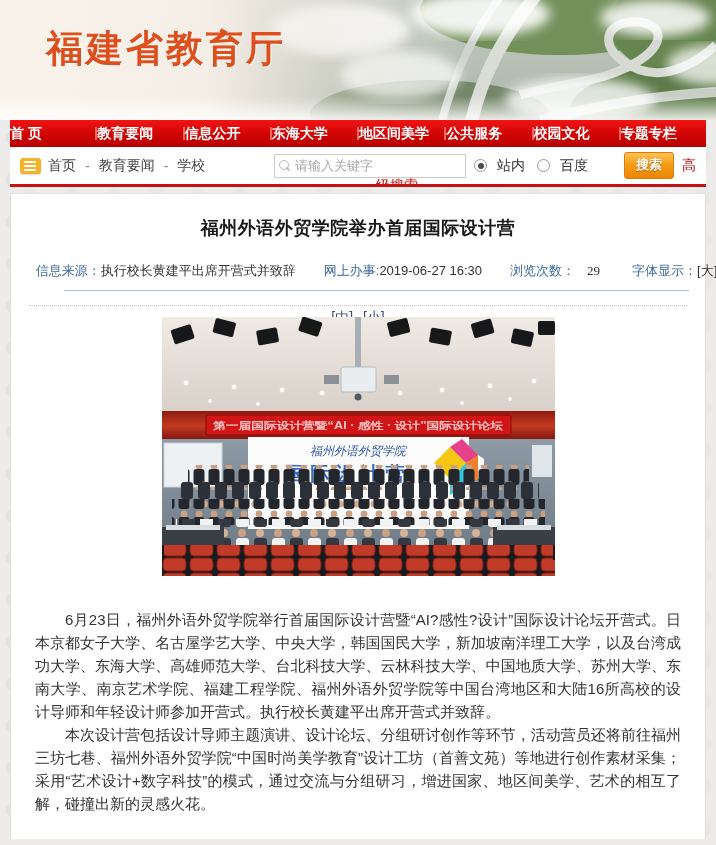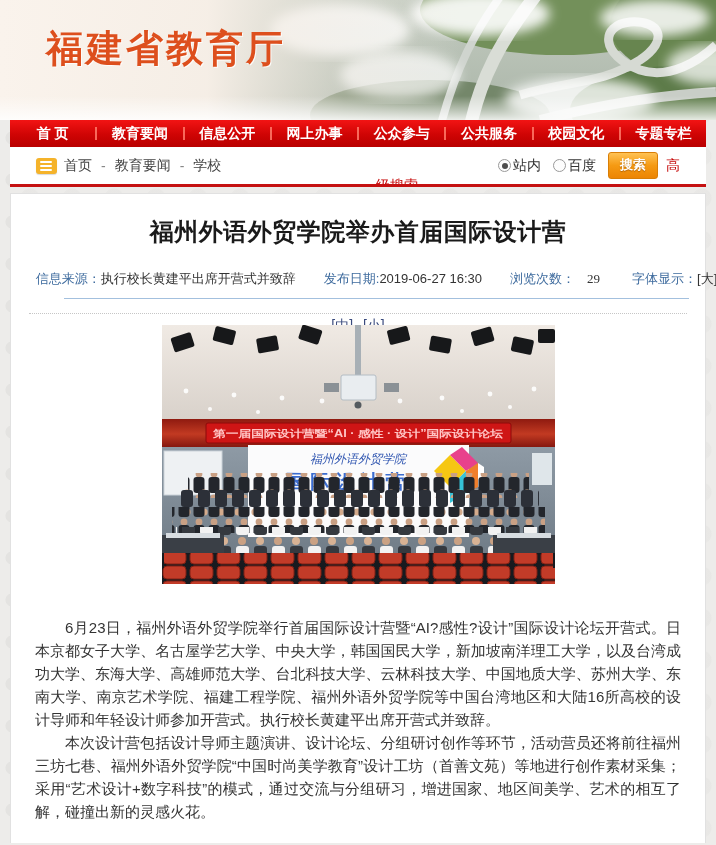--- a/index.html
+++ b/index.html
@@ -27,29 +27,29 @@
     margin-top:2px;font-size:11.5px;font-weight:bold;color:#dd4f1d;
     font-family:"Liberation Serif","DejaVu Serif",serif;letter-spacing:.2px;
   }
 
   
   .main-nav{
     margin:0 10px;height:27px;display:flex;align-items:center;
     background:linear-gradient(#f21414,#cf0404 55%,#b90000);
   }
   .main-nav .nav-item{
-    flex:1;text-align:center;color:#fff;font-size:14px;font-weight:bold;
+    flex:1;color:#fff;font-size:14px;font-weight:bold;
     text-decoration:none;line-height:27px;cursor:pointer;white-space:nowrap;
   }
   .main-nav .nav-divider{width:2px;height:13px;background:#ff7a6a;opacity:.85;}
 
   
   .crumb-bar{
     margin:0 10px;height:37px;background:#fff;border-bottom:3px solid #c51111;
-    position:relative;overflow:hidden;display:flex;align-items:center;padding:0 26px;
+    position:relative;overflow:hidden;display:flex;align-items:center;padding:0 10px;
     box-sizing:content-box;
   }
   .crumb-left{display:flex;align-items:center;gap:7px;flex:1;min-width:0;}
   .crumb-icon{
     width:21px;height:16px;background:#f5b32a;border-radius:3px;position:relative;flex:0 0 auto;
     box-shadow:0 1px 1px rgba(0,0,0,.15);
   }
   .crumb-icon i{position:absolute;left:4px;width:12px;height:2px;background:#fff;border-radius:1px;}
   .crumb-icon i:nth-child(1){top:3px;}
   .crumb-icon i:nth-child(2){top:7px;}
@@ -66,49 +66,50 @@
     position:absolute;left:5px;top:6px;width:8px;height:8px;border:1.5px solid #b8b8b8;border-radius:50%;
   }
   .search-box .mag::after{
     content:"";position:absolute;left:6px;top:7px;width:4px;height:1.5px;background:#b8b8b8;transform:rotate(45deg);
   }
   .search-input{
     width:100%;height:24px;box-sizing:border-box;border:1px solid #ccc;padding:0 4px 0 20px;
     font-size:13px;color:#333;outline:none;background:#fff;
   }
   .search-input::placeholder{color:#a9a9a9;}
-  .radio-group{display:flex;align-items:center;gap:2px;}
+  .radio-group{display:flex;align-items:center;gap:10px;}
   .radio-dot{
     width:11px;height:11px;border:1px solid #9a9a9a;border-radius:50%;background:#fdfdfd;
     display:inline-block;position:relative;cursor:pointer;flex:0 0 auto;
   }
   .radio-dot.checked::after{
     content:"";position:absolute;left:2.5px;top:2.5px;width:6px;height:6px;border-radius:50%;background:#4d4d4d;
   }
   .radio-label{font-size:14px;color:#333;margin-right:4px;}
   .search-btn{
     width:48px;height:25px;border:1px solid #d97e06;border-radius:3px;cursor:pointer;
     background:linear-gradient(#ffc254,#f59a13 50%,#ec8504);
     color:#fff;font-size:13px;font-weight:bold;line-height:23px;text-align:center;
     text-shadow:0 1px 1px rgba(120,60,0,.5);
+    margin-left:24px;
   }
   .adv-first{color:#c40000;font-size:14px;cursor:pointer;text-decoration:none;}
   .adv-rest{
     position:absolute;left:366px;top:30px;color:#c40000;font-size:14px;cursor:pointer;text-decoration:none;
   }
 
   .bar-gap{height:6px;}
 
   
   .content{
     margin:0 10px;background:#fff;border:1px solid #e1e1e1;border-bottom:none;
     min-height:646px;box-sizing:border-box;padding:16px 16px 20px;
   }
   .article-title{
-    margin:6px 0 16px;text-align:center;font-size:24px;font-weight:bold;color:#1a1a1a;letter-spacing:.5px;
+    margin:6px 0 16px;text-align:center;font-size:18px;font-weight:bold;color:#1a1a1a;letter-spacing:.5px;
   }
   .meta-bar{
     display:flex;justify-content:center;align-items:baseline;gap:28px;
     font-size:13px;padding:6px 0 10px;border-bottom:1px solid #a3c0de;white-space:nowrap;margin-left:37px;
   }
   .meta-label{color:#3e6b9e;}
   .meta-value{color:#333;}
   .views-val{margin-left:12px;margin-right:4px;font-family:Liberation Serif, serif;}
   .meta-group{display:inline-flex;align-items:baseline;}
   .font-ctl{color:#333;cursor:pointer;text-decoration:none;}
@@ -179,23 +180,23 @@
     </div>
   </header>
 
   <nav class="main-nav">
     <a class="nav-item">首 页</a>
     <span class="nav-divider"></span>
     <a class="nav-item">教育要闻</a>
     <span class="nav-divider"></span>
     <a class="nav-item">信息公开</a>
     <span class="nav-divider"></span>
-    <a class="nav-item">网上办事</a>
-    <span class="nav-divider"></span>
-    <a class="nav-item">公众参与</a>
+    <a class="nav-item">东海大学</a>
+    <span class="nav-divider"></span>
+    <a class="nav-item">地区间美学</a>
     <span class="nav-divider"></span>
     <a class="nav-item">公共服务</a>
     <span class="nav-divider"></span>
     <a class="nav-item">校园文化</a>
     <span class="nav-divider"></span>
     <a class="nav-item">专题专栏</a>
   </nav>
 
   <div class="crumb-bar">
     <div class="crumb-left">
@@ -204,20 +205,24 @@
           <i></i>
           <i></i>
         </span>
       <a class="crumb-link">首页</a>
       <span class="crumb-sep">-</span>
       <a class="crumb-link">教育要闻</a>
       <span class="crumb-sep">-</span>
       <a class="crumb-link">学校</a>
     </div>
     <div class="search-area">
+      <span class="search-box">
+        <span class="mag"></span>
+        <input class="search-input" type="text" placeholder="请输入关键字" style="">
+      </span>
       <span class="radio-group">
         <span class="radio-dot checked"></span>
         <span class="radio-label">站内</span>
       </span>
       <span class="radio-group">
         <span class="radio-dot"></span>
         <span class="radio-label">百度</span>
       </span>
       <a class="search-btn">搜索</a>
       <a class="adv-first">高</a>
@@ -229,21 +234,21 @@
 
   <main class="content">
     <h1 class="article-title">福州外语外贸学院举办首届国际设计营</h1>
 
     <div class="meta-bar">
       <span class="meta-group">
         <span class="meta-label">信息来源：</span>
         <span class="meta-value">执行校长黄建平出席开营式并致辞</span>
       </span>
       <span class="meta-group">
-        <span class="meta-label">发布日期:</span>
+        <span class="meta-label">网上办事:</span>
         <span class="meta-value">2019-06-27 16:30</span>
       </span>
       <span class="meta-group">
         <span class="meta-label">浏览次数：</span>
         <span class="meta-value views-val">29</span>
       </span>
       <span class="meta-group">
         <span class="meta-label">字体显示：</span>
         <a class="font-ctl">[大]</a>
       </span>

